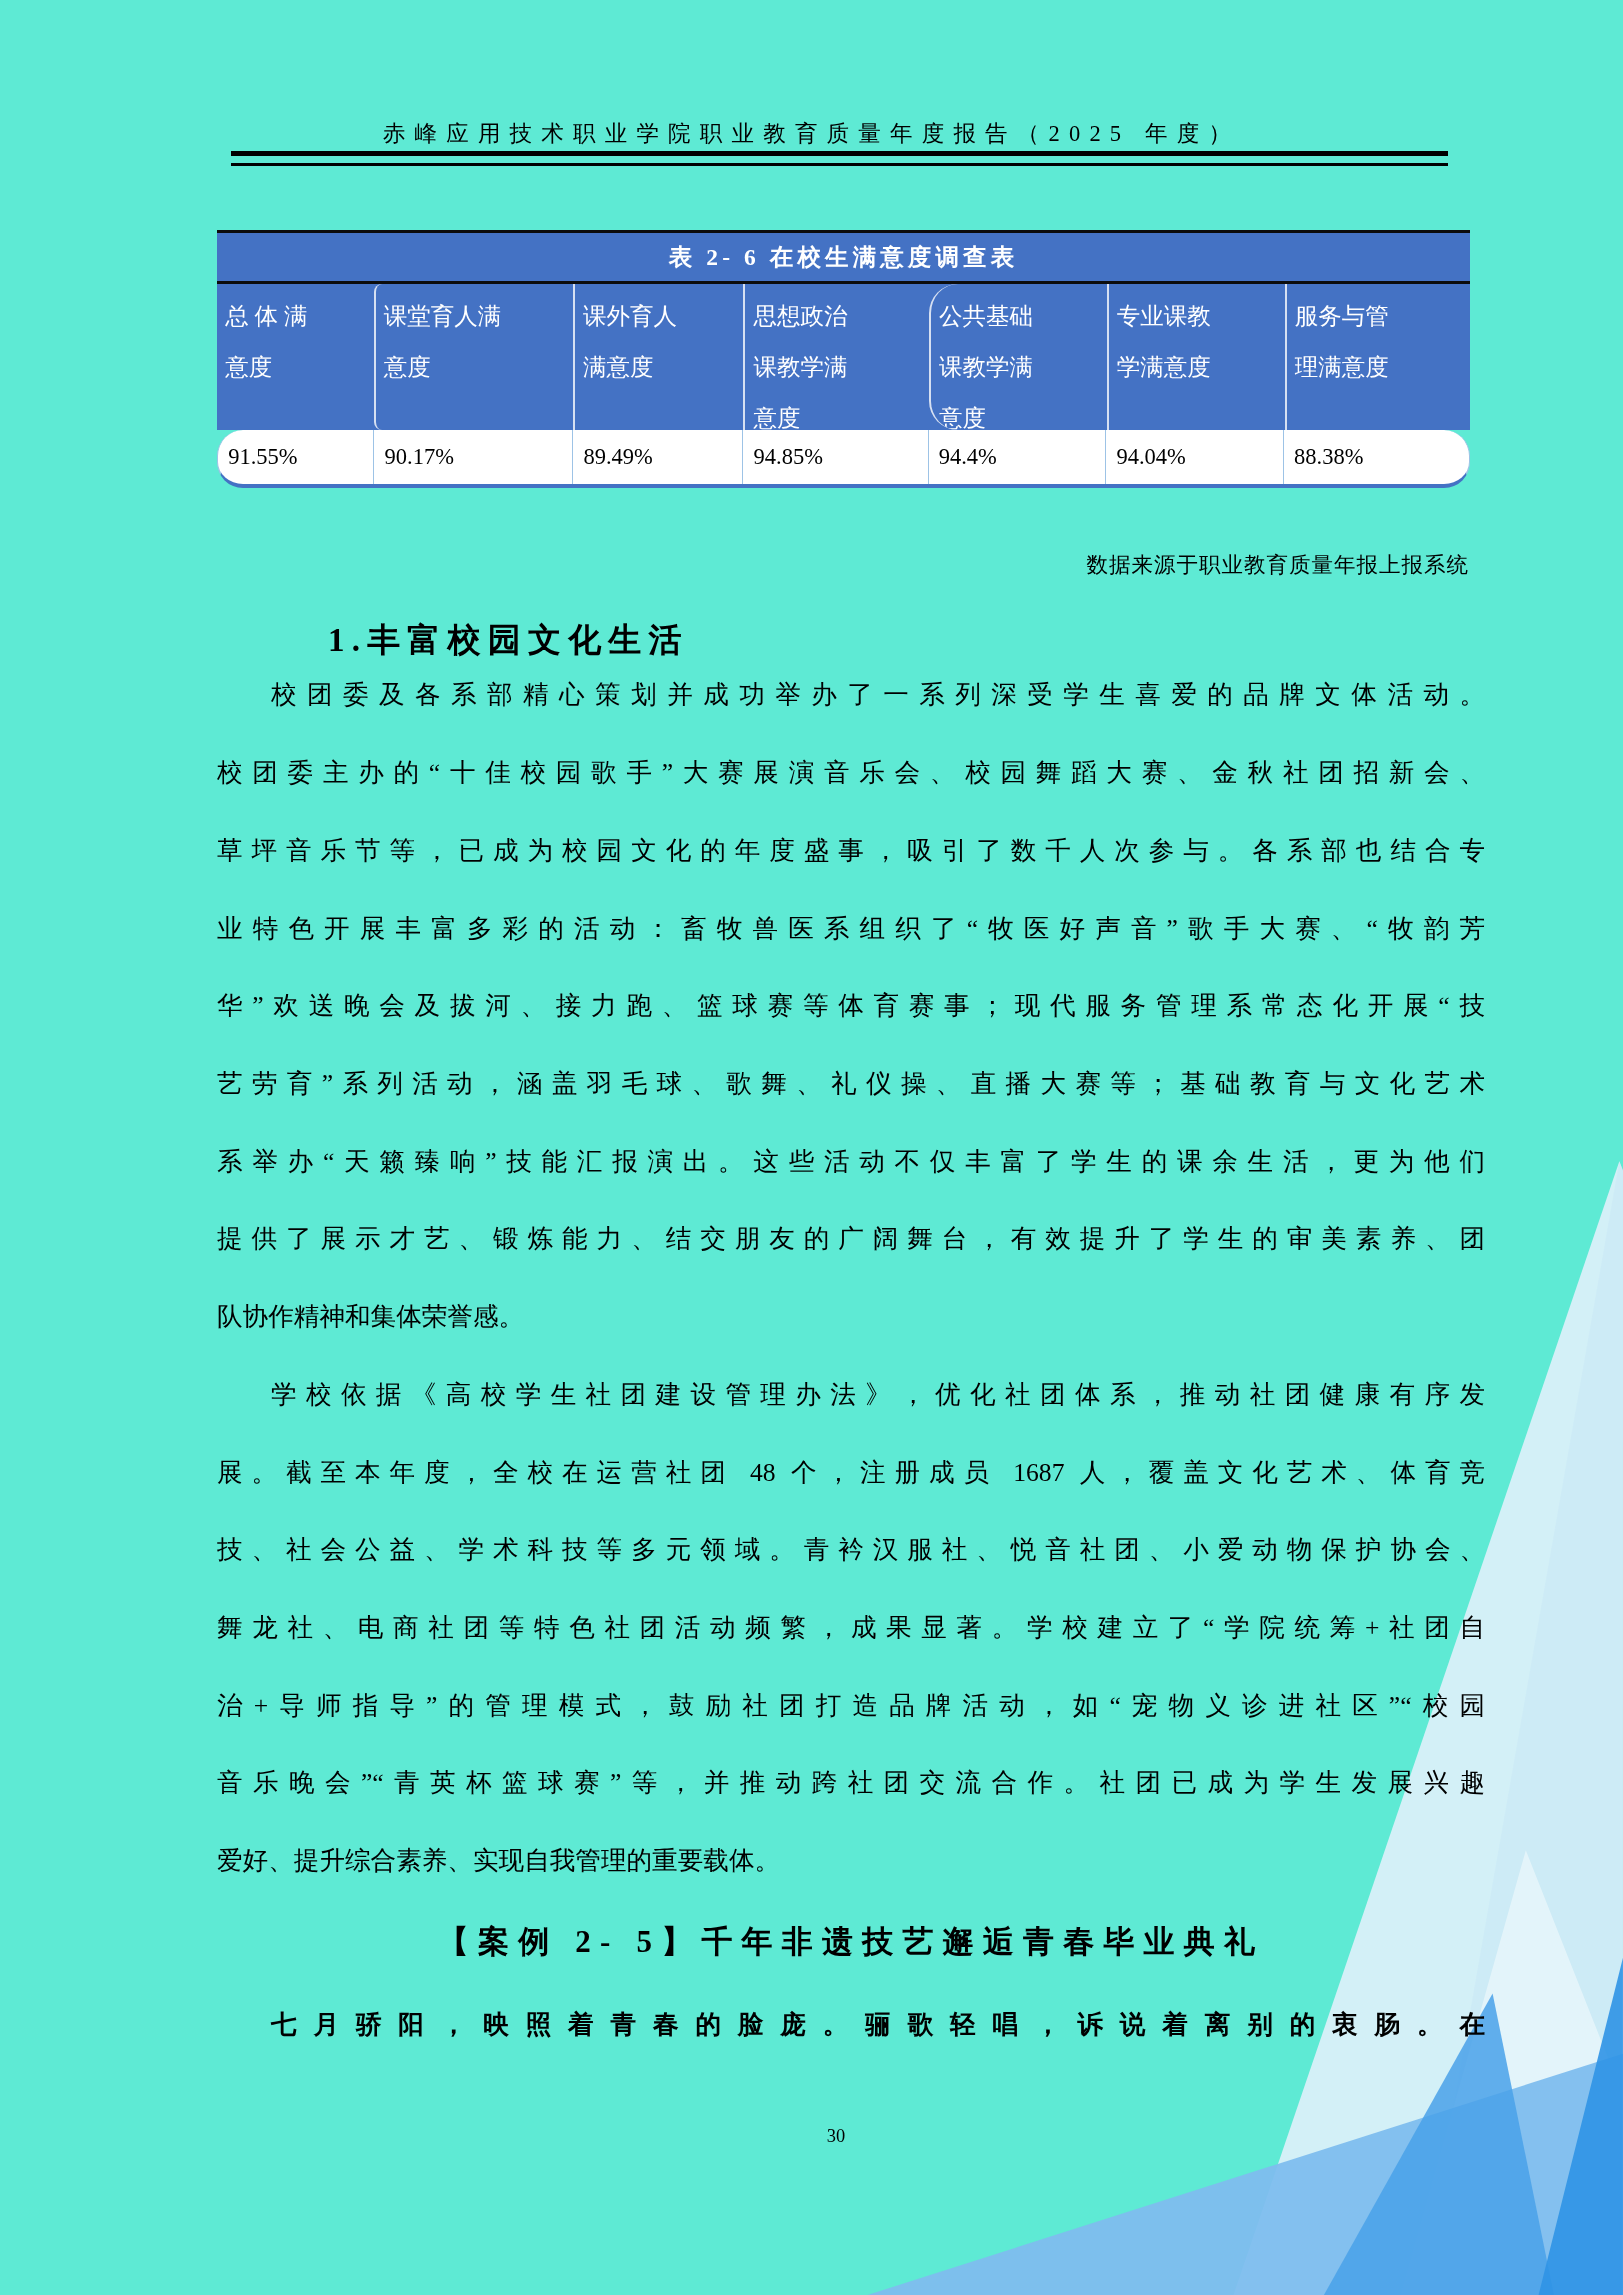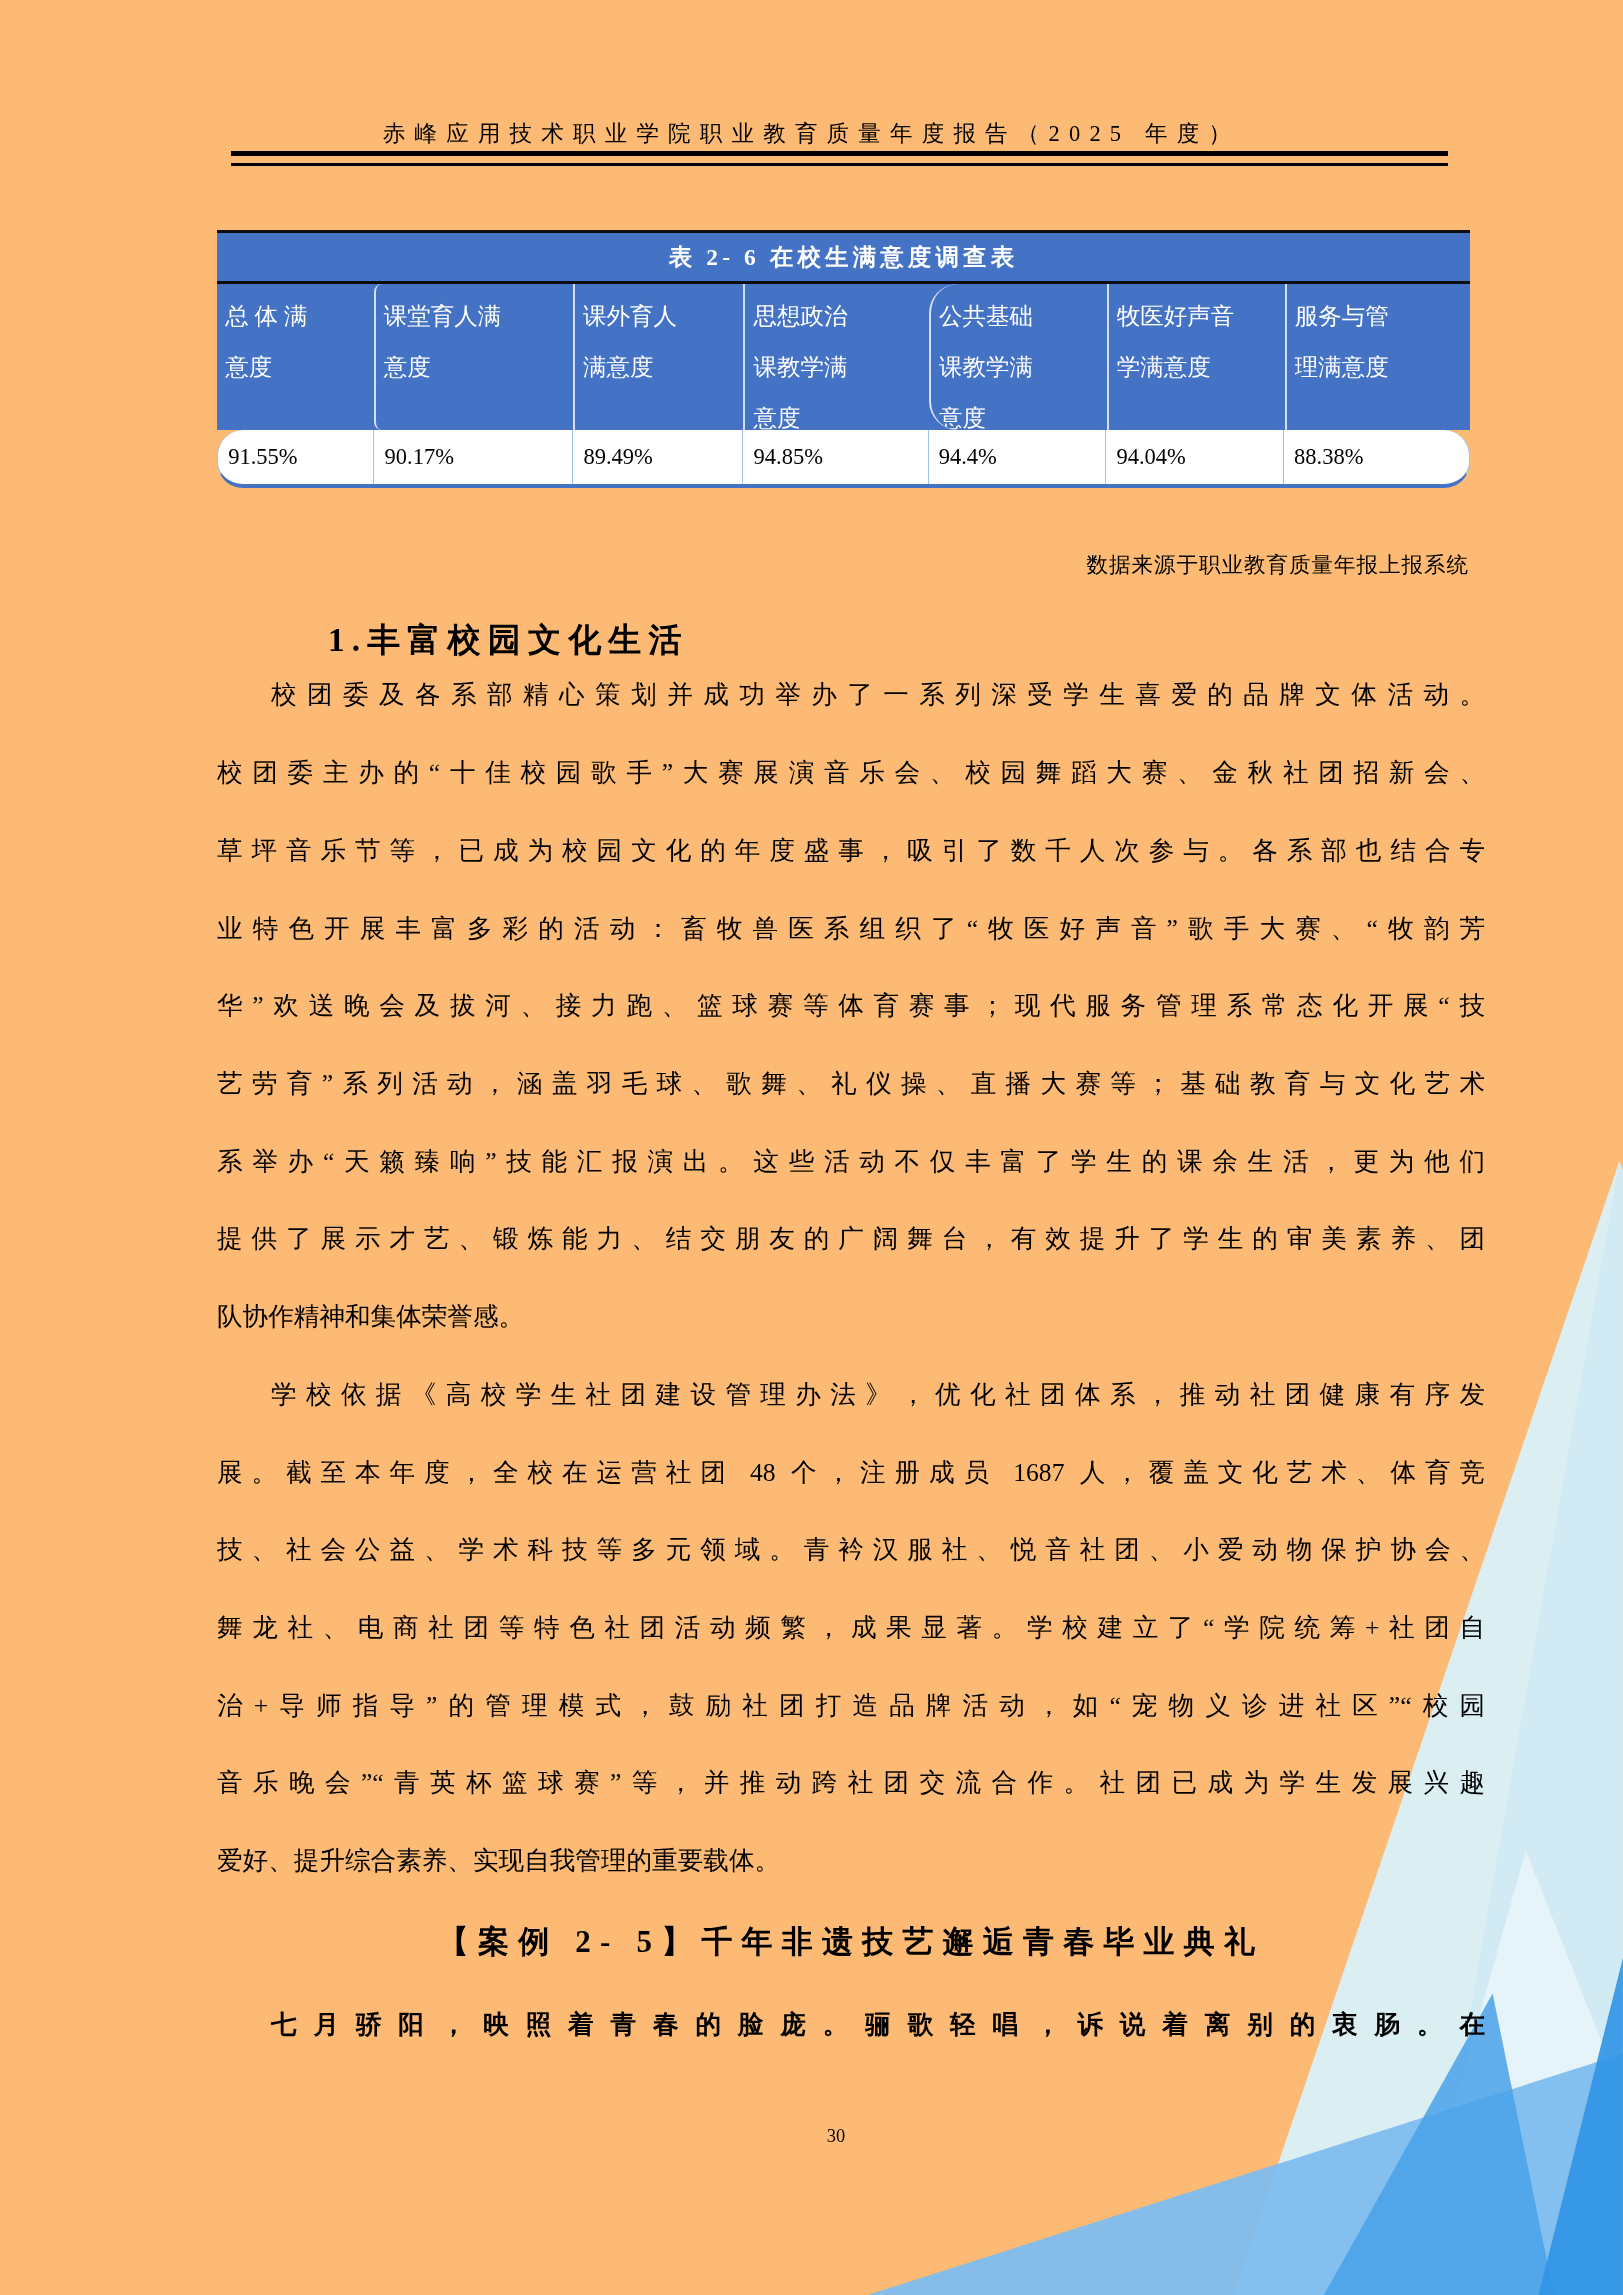--- a/index.html
+++ b/index.html
@@ -1,17 +1,17 @@
 <!DOCTYPE html>
 <html style="--table-blue: #4472C4; --grid-blue: #9DC3E6;font-size:8.2px"><head>
 <meta charset="utf-8">
 <style>
   html,body{margin:0;padding:0;background:#ffffff;}
   .page{
-    position:relative;width:1623px;height:2295px;background:#fdba74;overflow:hidden;
+    position:relative;width:1623px;height:2295px;background:#5eead4;overflow:hidden;
     font-family:"Liberation Serif","DejaVu Serif",serif;color:#000;
   }
   .content{position:absolute;inset:0;z-index:1;}
   
   .doc-header{
     position:absolute;top:118px;left:0;width:100%;text-align:center;
     font-size:22.5px;letter-spacing:9.2px;white-space:nowrap;
   }
   .rule{position:absolute;left:231px;width:1217px;background:#000;}
   .rule-top{top:151px;height:4.6px;}
@@ -108,21 +108,21 @@
             <div>思想政治</div>
             <div>课教学满</div>
             <div>意度</div>
           </div>
           <div class="t-hcell" style="width: 14.2%; border-radius: 29px;">
             <div>公共基础</div>
             <div>课教学满</div>
             <div>意度</div>
           </div>
           <div class="t-hcell" style="width: 14.2%;">
-            <div>牧医好声音</div>
+            <div>专业课教</div>
             <div>学满意度</div>
           </div>
           <div class="t-hcell" style="width: 14.8%;">
             <div>服务与管</div>
             <div>理满意度</div>
           </div>
         </div>
       <div class="t-datarow">
           <div class="t-dcell" style="width: 12.5%;">91.55%</div>
           <div class="t-dcell" style="width: 15.9%;">90.17%</div>

